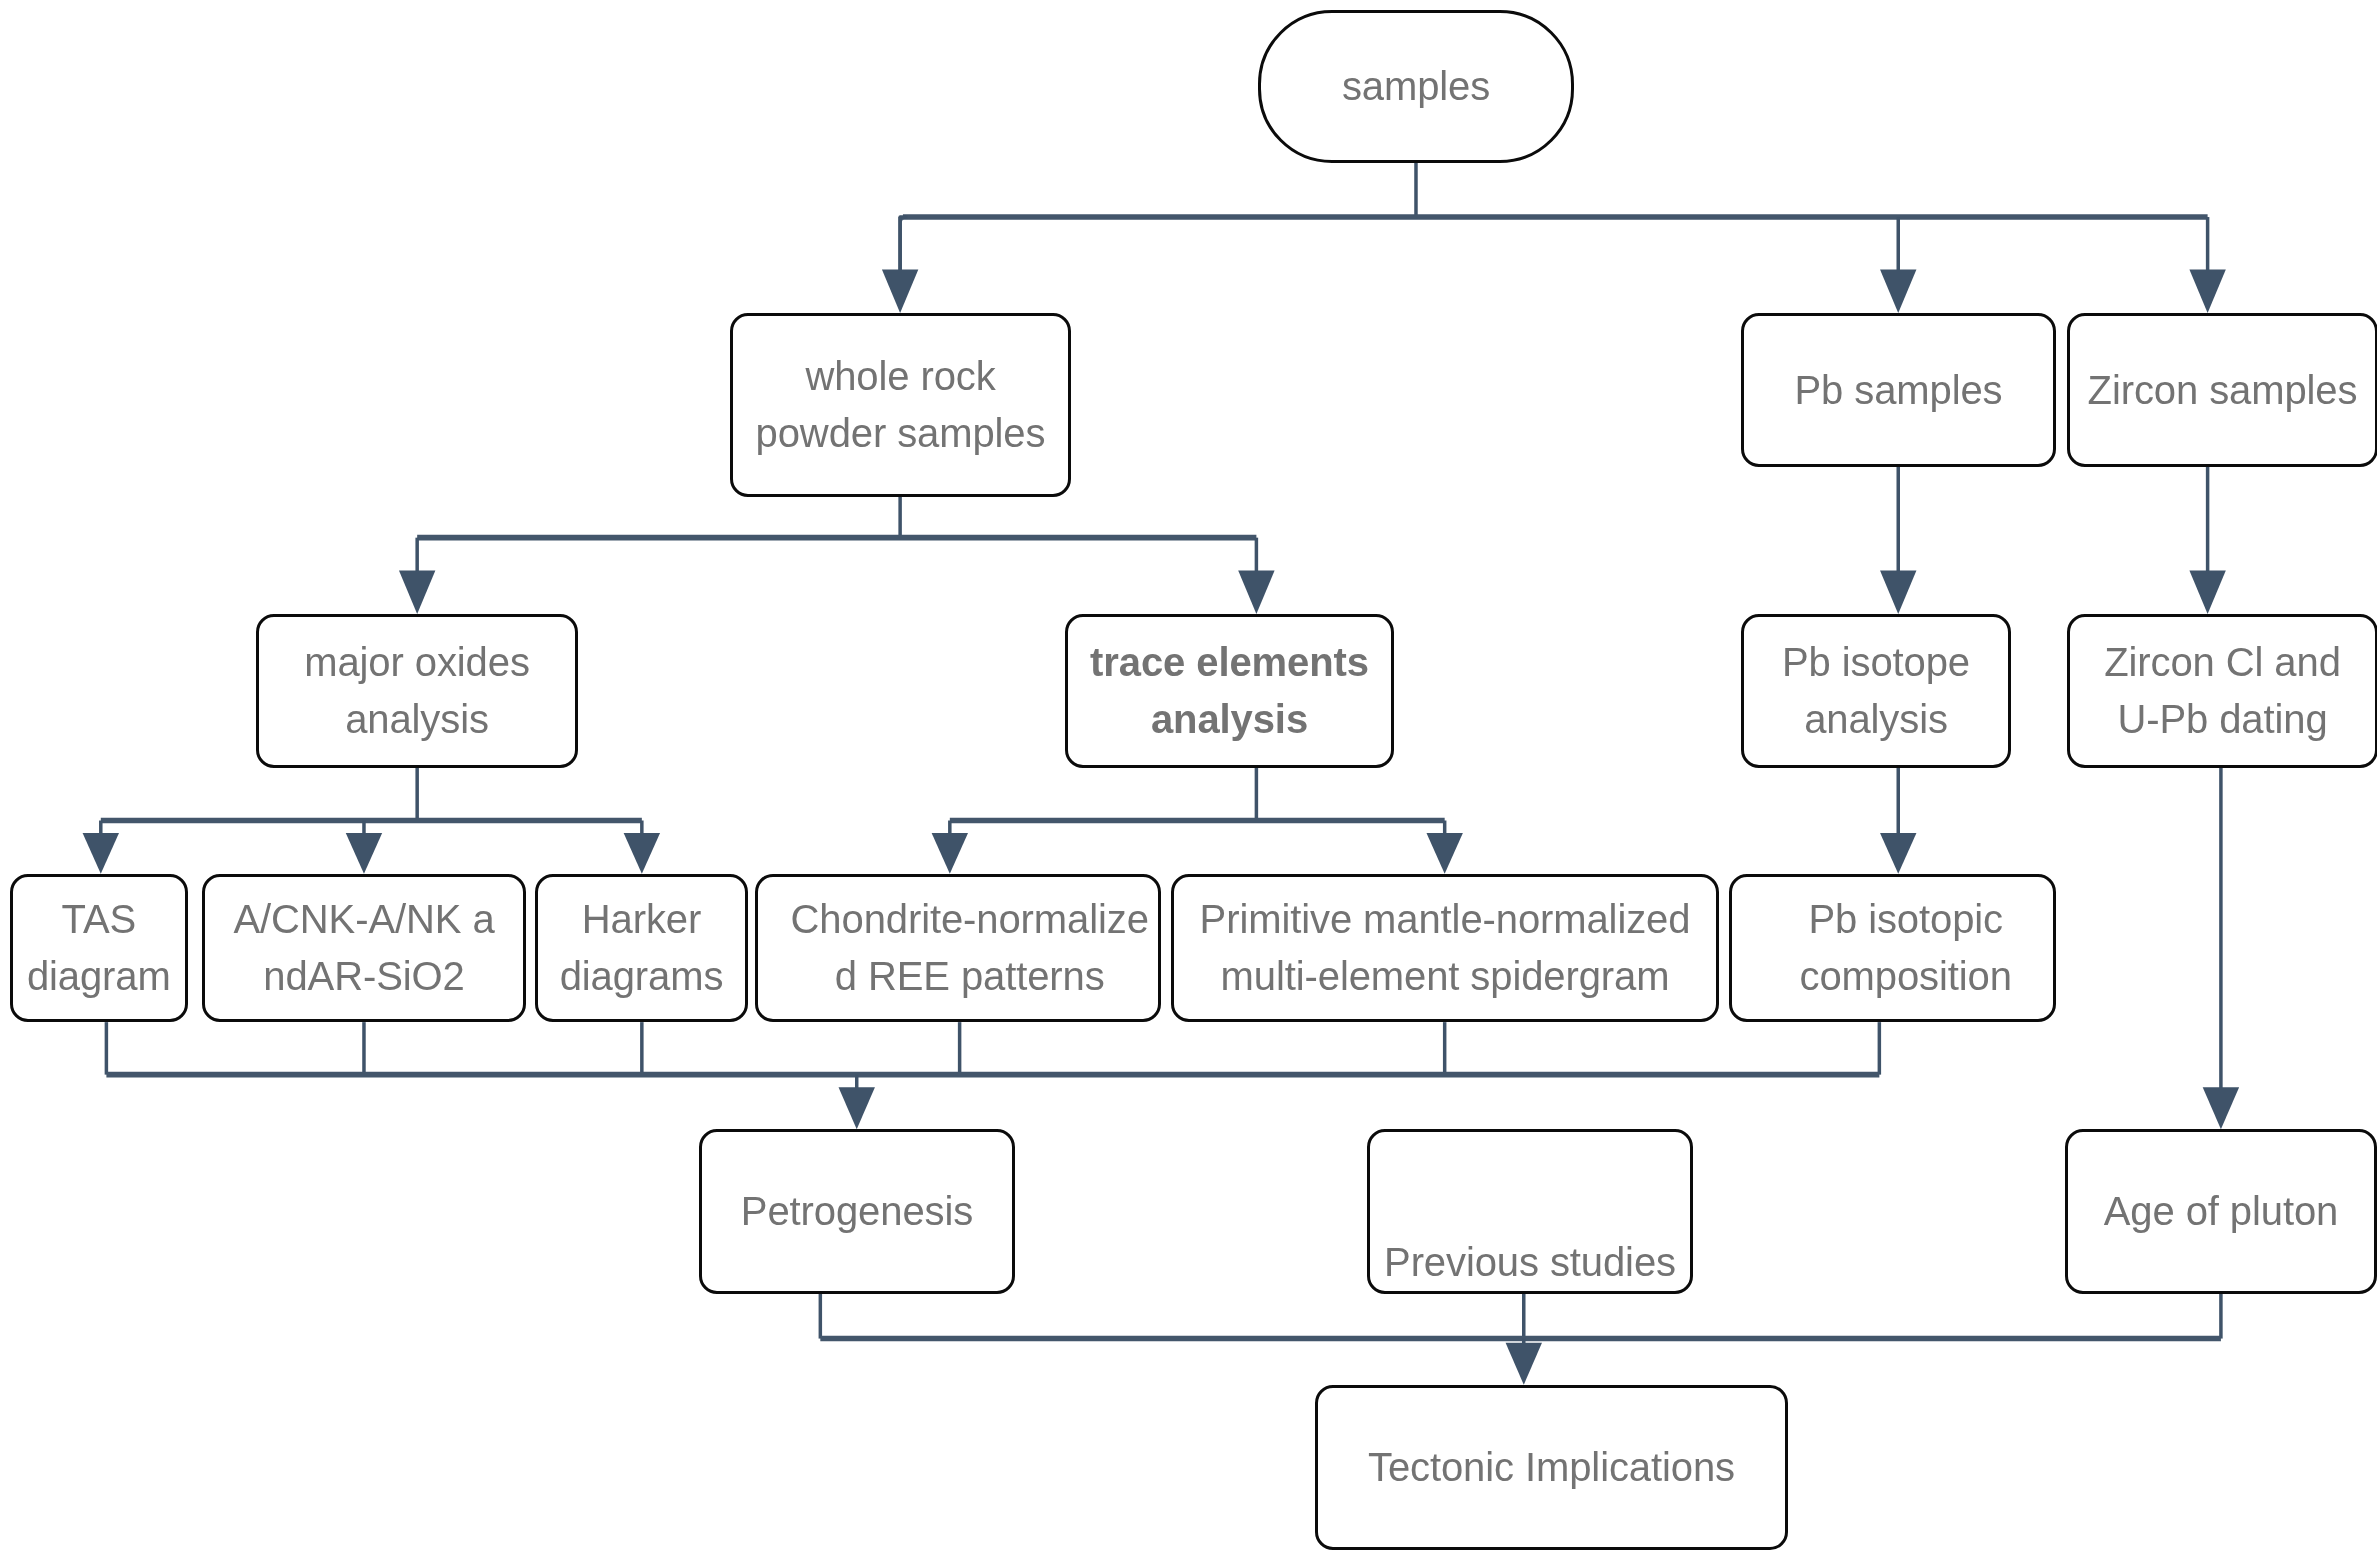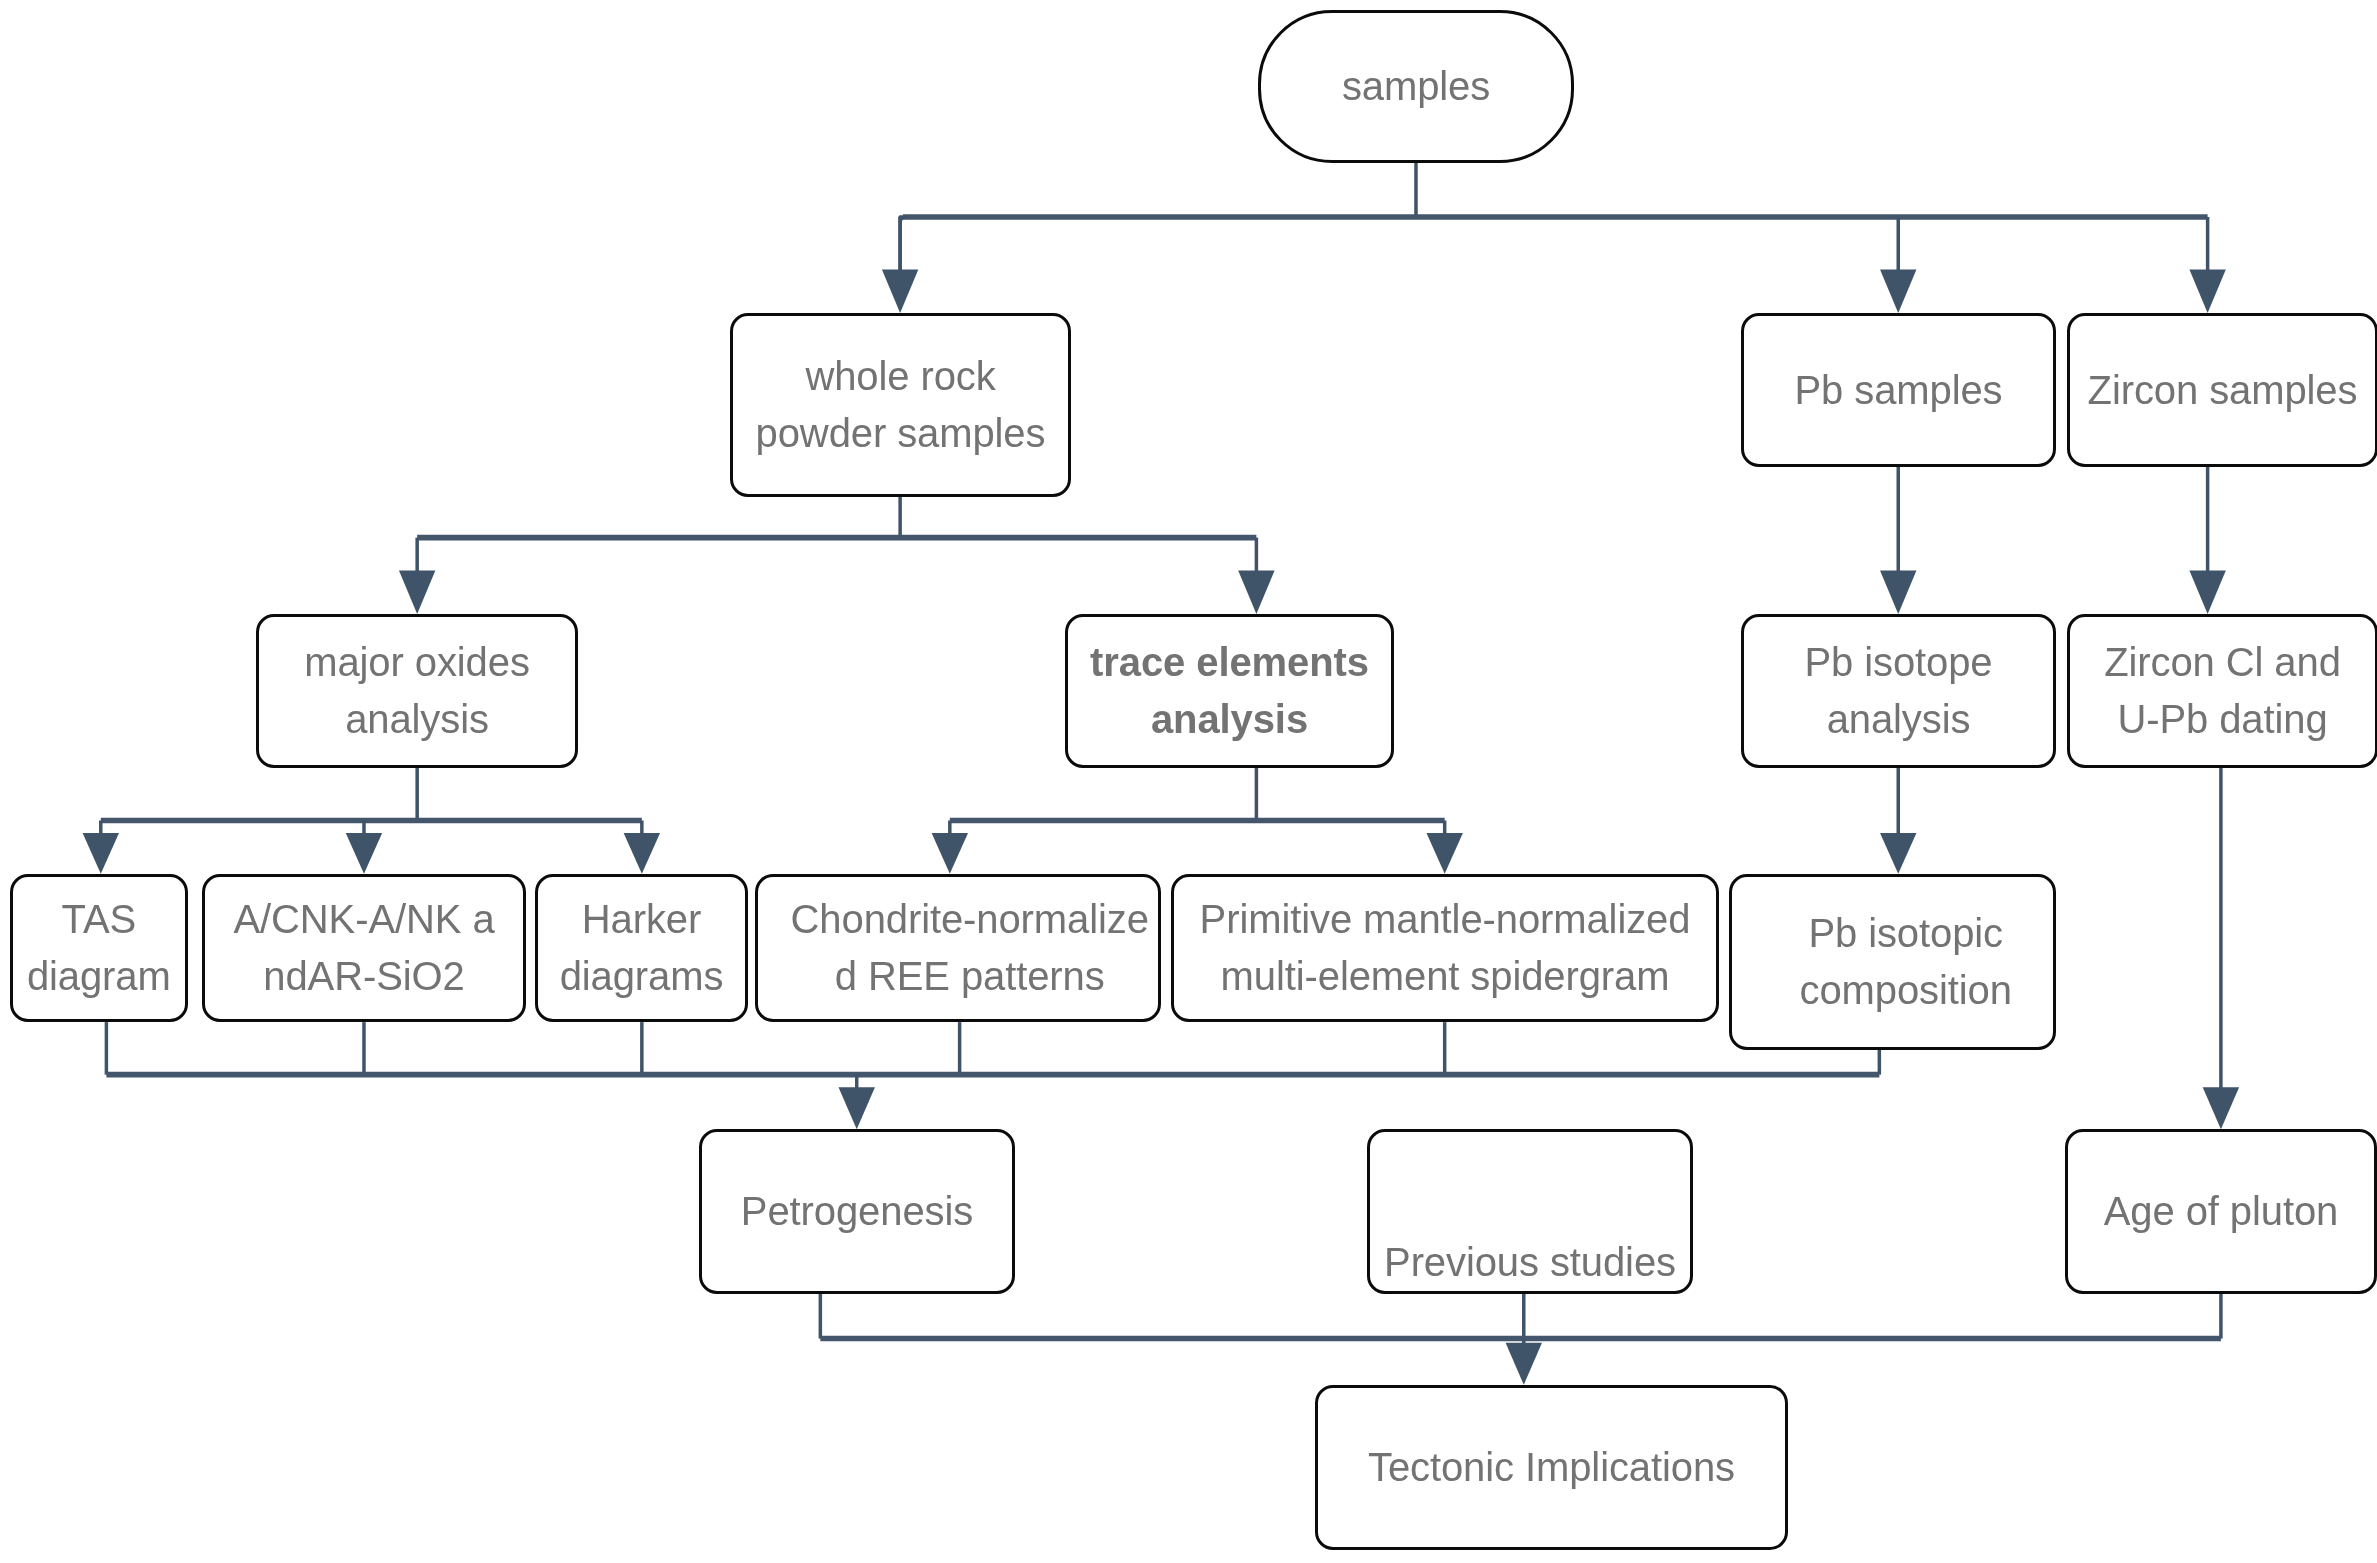--- a/index.html
+++ b/index.html
@@ -153,21 +153,21 @@
         <span class="txt">Zircon samples</span>
       </div>
       <div class="nodebox" style="left: 256px; top: 614px; width: 322px; height: 154px;">
         <span class="txt">major oxides
 analysis</span>
       </div>
       <div class="nodebox" style="left: 1065px; top: 614px; width: 329px; height: 154px; font-weight: bold;">
         <span class="txt">trace elements
 analysis</span>
       </div>
-      <div class="nodebox" style="left: 1741px; top: 614px; width: 315px; height: 154px;">
+      <div class="nodebox" style="left: 1741px; top: 614px; width: 270px; height: 154px;">
         <span class="txt">Pb isotope
 analysis</span>
       </div>
       <div class="nodebox" style="left: 2067px; top: 614px; width: 311px; height: 154px;">
         <span class="txt">Zircon Cl and
 U-Pb dating</span>
       </div>
       <div class="nodebox" style="left: 9.8px; top: 874px; width: 178px; height: 148px;">
         <span class="txt">TAS
 diagram</span>
@@ -181,21 +181,21 @@
 diagrams</span>
       </div>
       <div class="nodebox" style="left: 755px; top: 874px; width: 406px; height: 148px; padding-left: 29px;">
         <span class="txt">Chondrite-normalize
 d REE patterns</span>
       </div>
       <div class="nodebox" style="left: 1171px; top: 874px; width: 548px; height: 148px;">
         <span class="txt">Primitive mantle-normalized
 multi-element spidergram</span>
       </div>
-      <div class="nodebox" style="left: 1729px; top: 874px; width: 327px; height: 176px; padding-left: 32px;">
+      <div class="nodebox" style="left: 1729px; top: 874px; width: 327px; height: 148px; padding-left: 32px;">
         <span class="txt">Pb isotopic
 composition</span>
       </div>
       <div class="nodebox" style="left: 699px; top: 1129px; width: 316px; height: 165px;">
         <span class="txt">Petrogenesis</span>
       </div>
       <div class="nodebox" style="left: 1367px; top: 1129px; width: 326px; height: 165px; align-items: flex-end;">
         <span class="txt">Previous studies</span>
       </div>
       <div class="nodebox" style="left: 2065px; top: 1129px; width: 312px; height: 165px; border-radius: 18px;">

